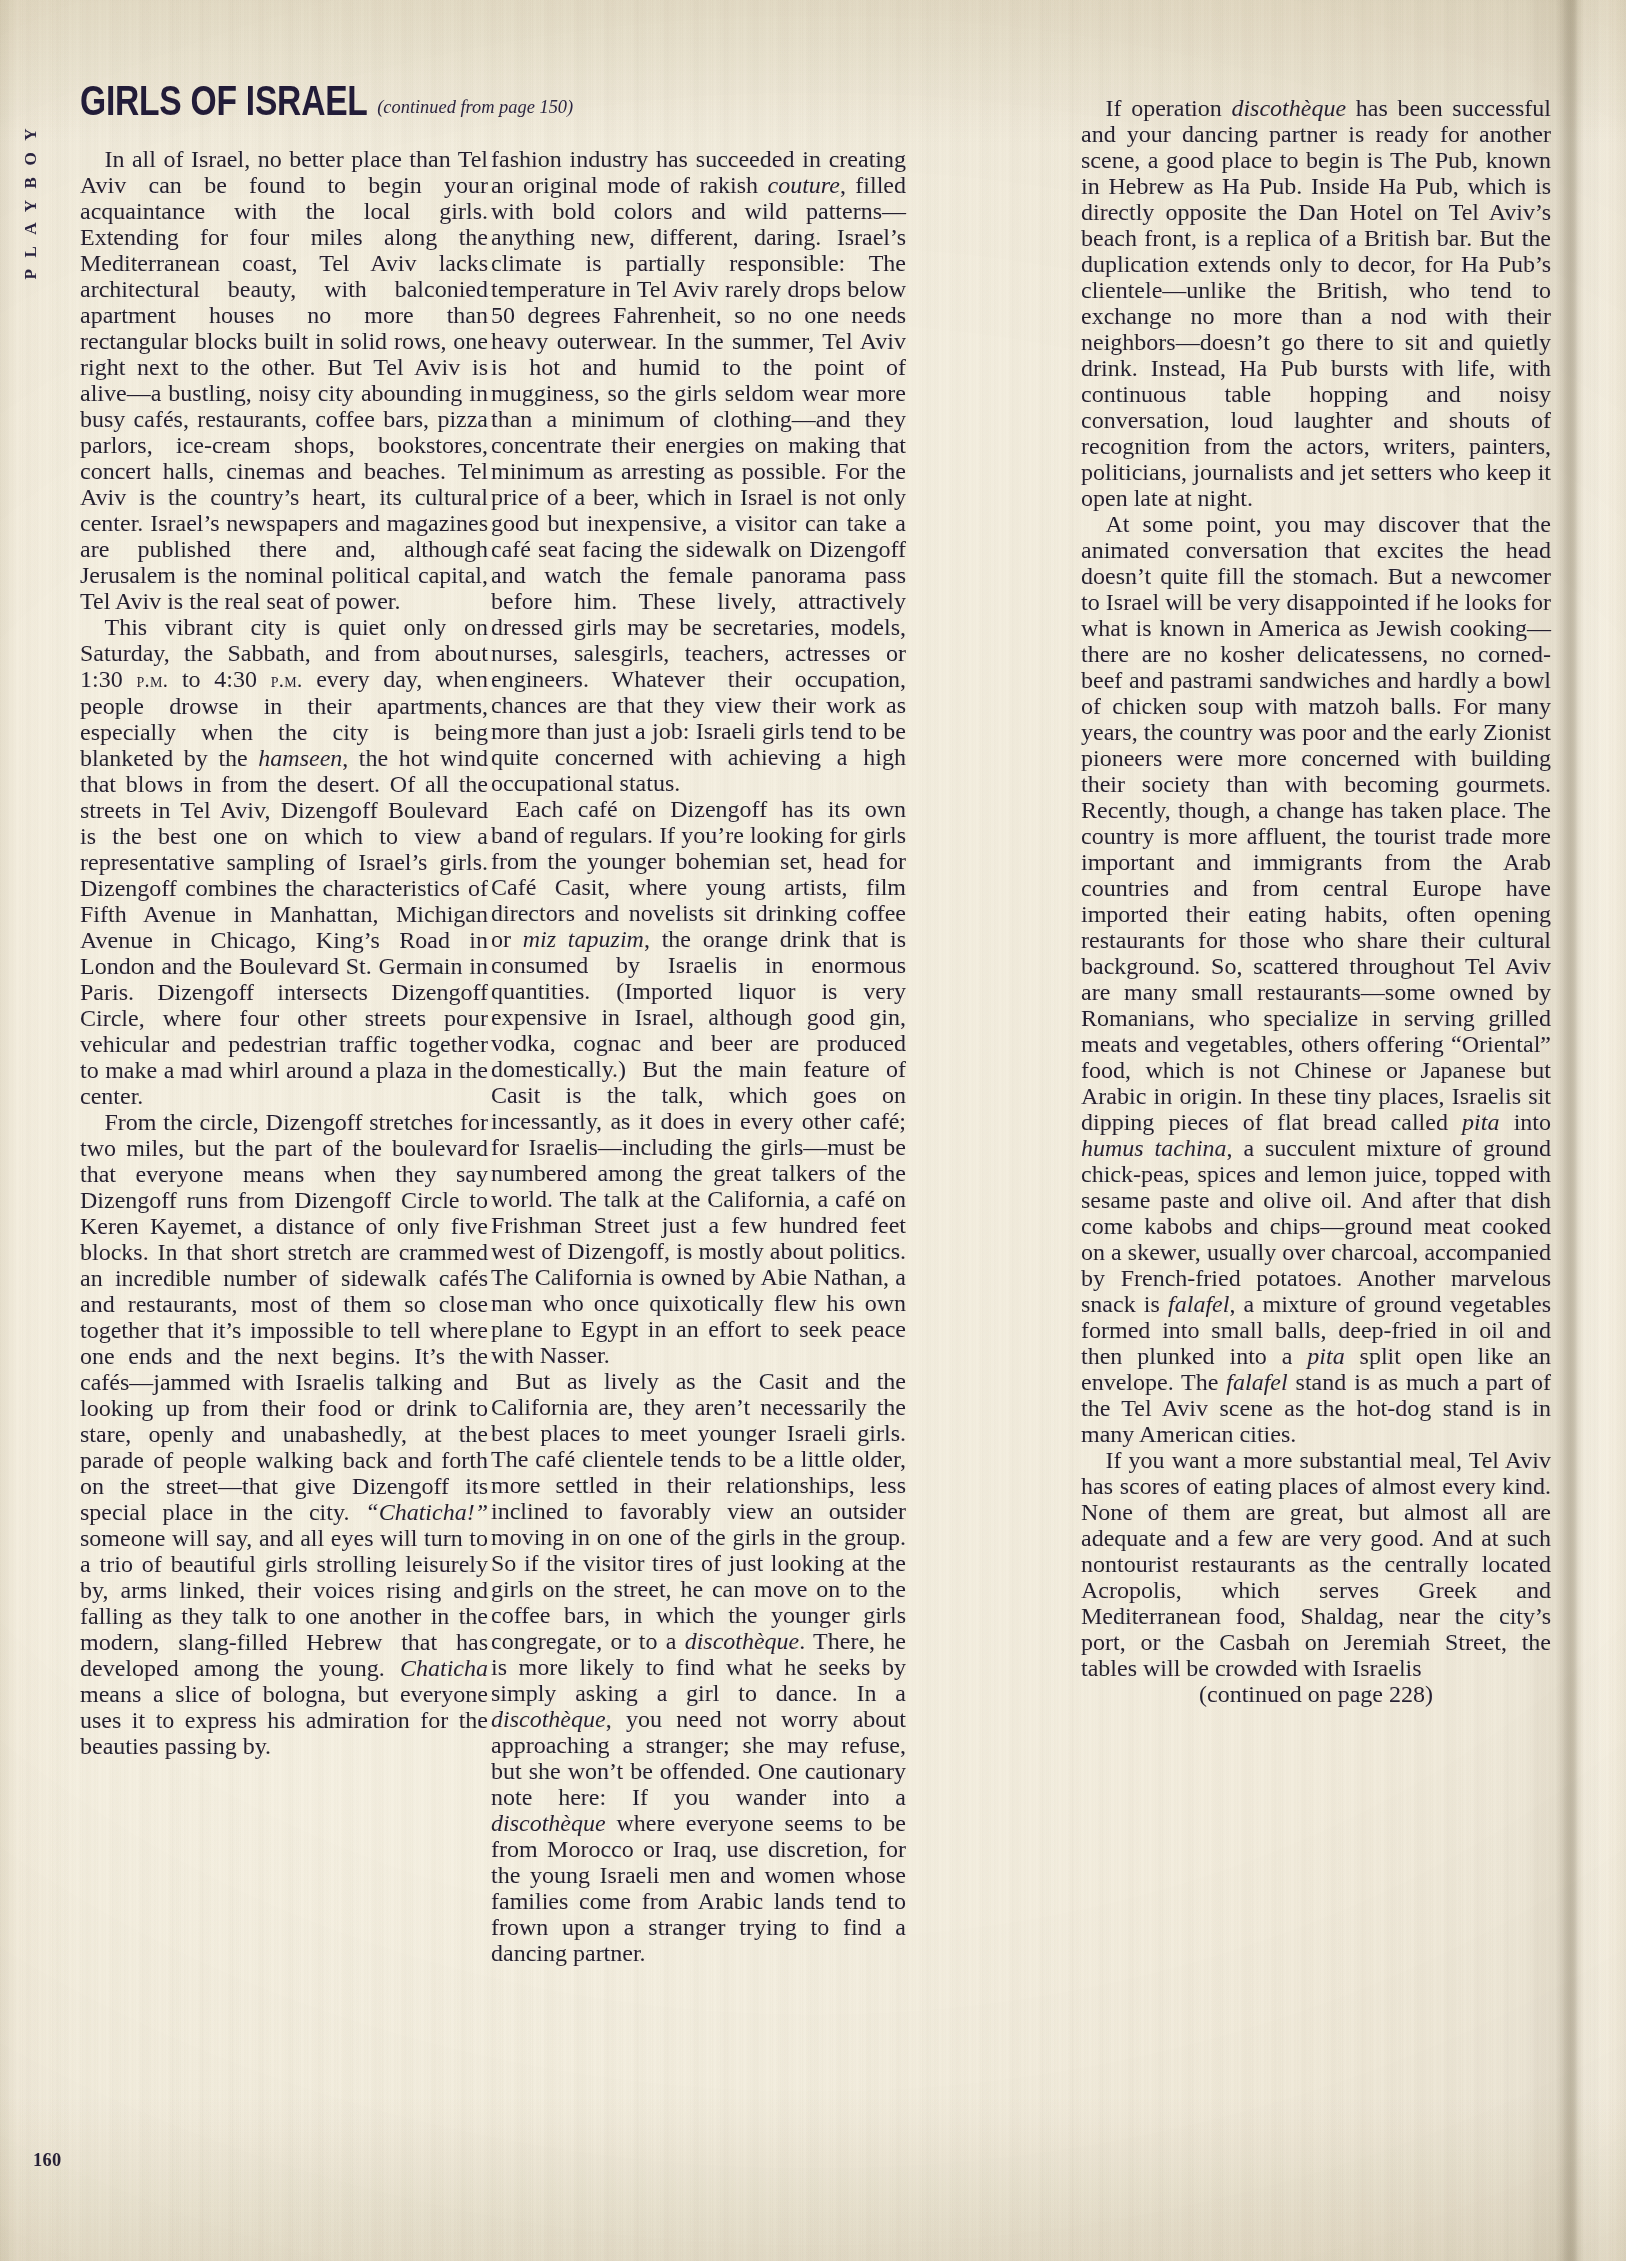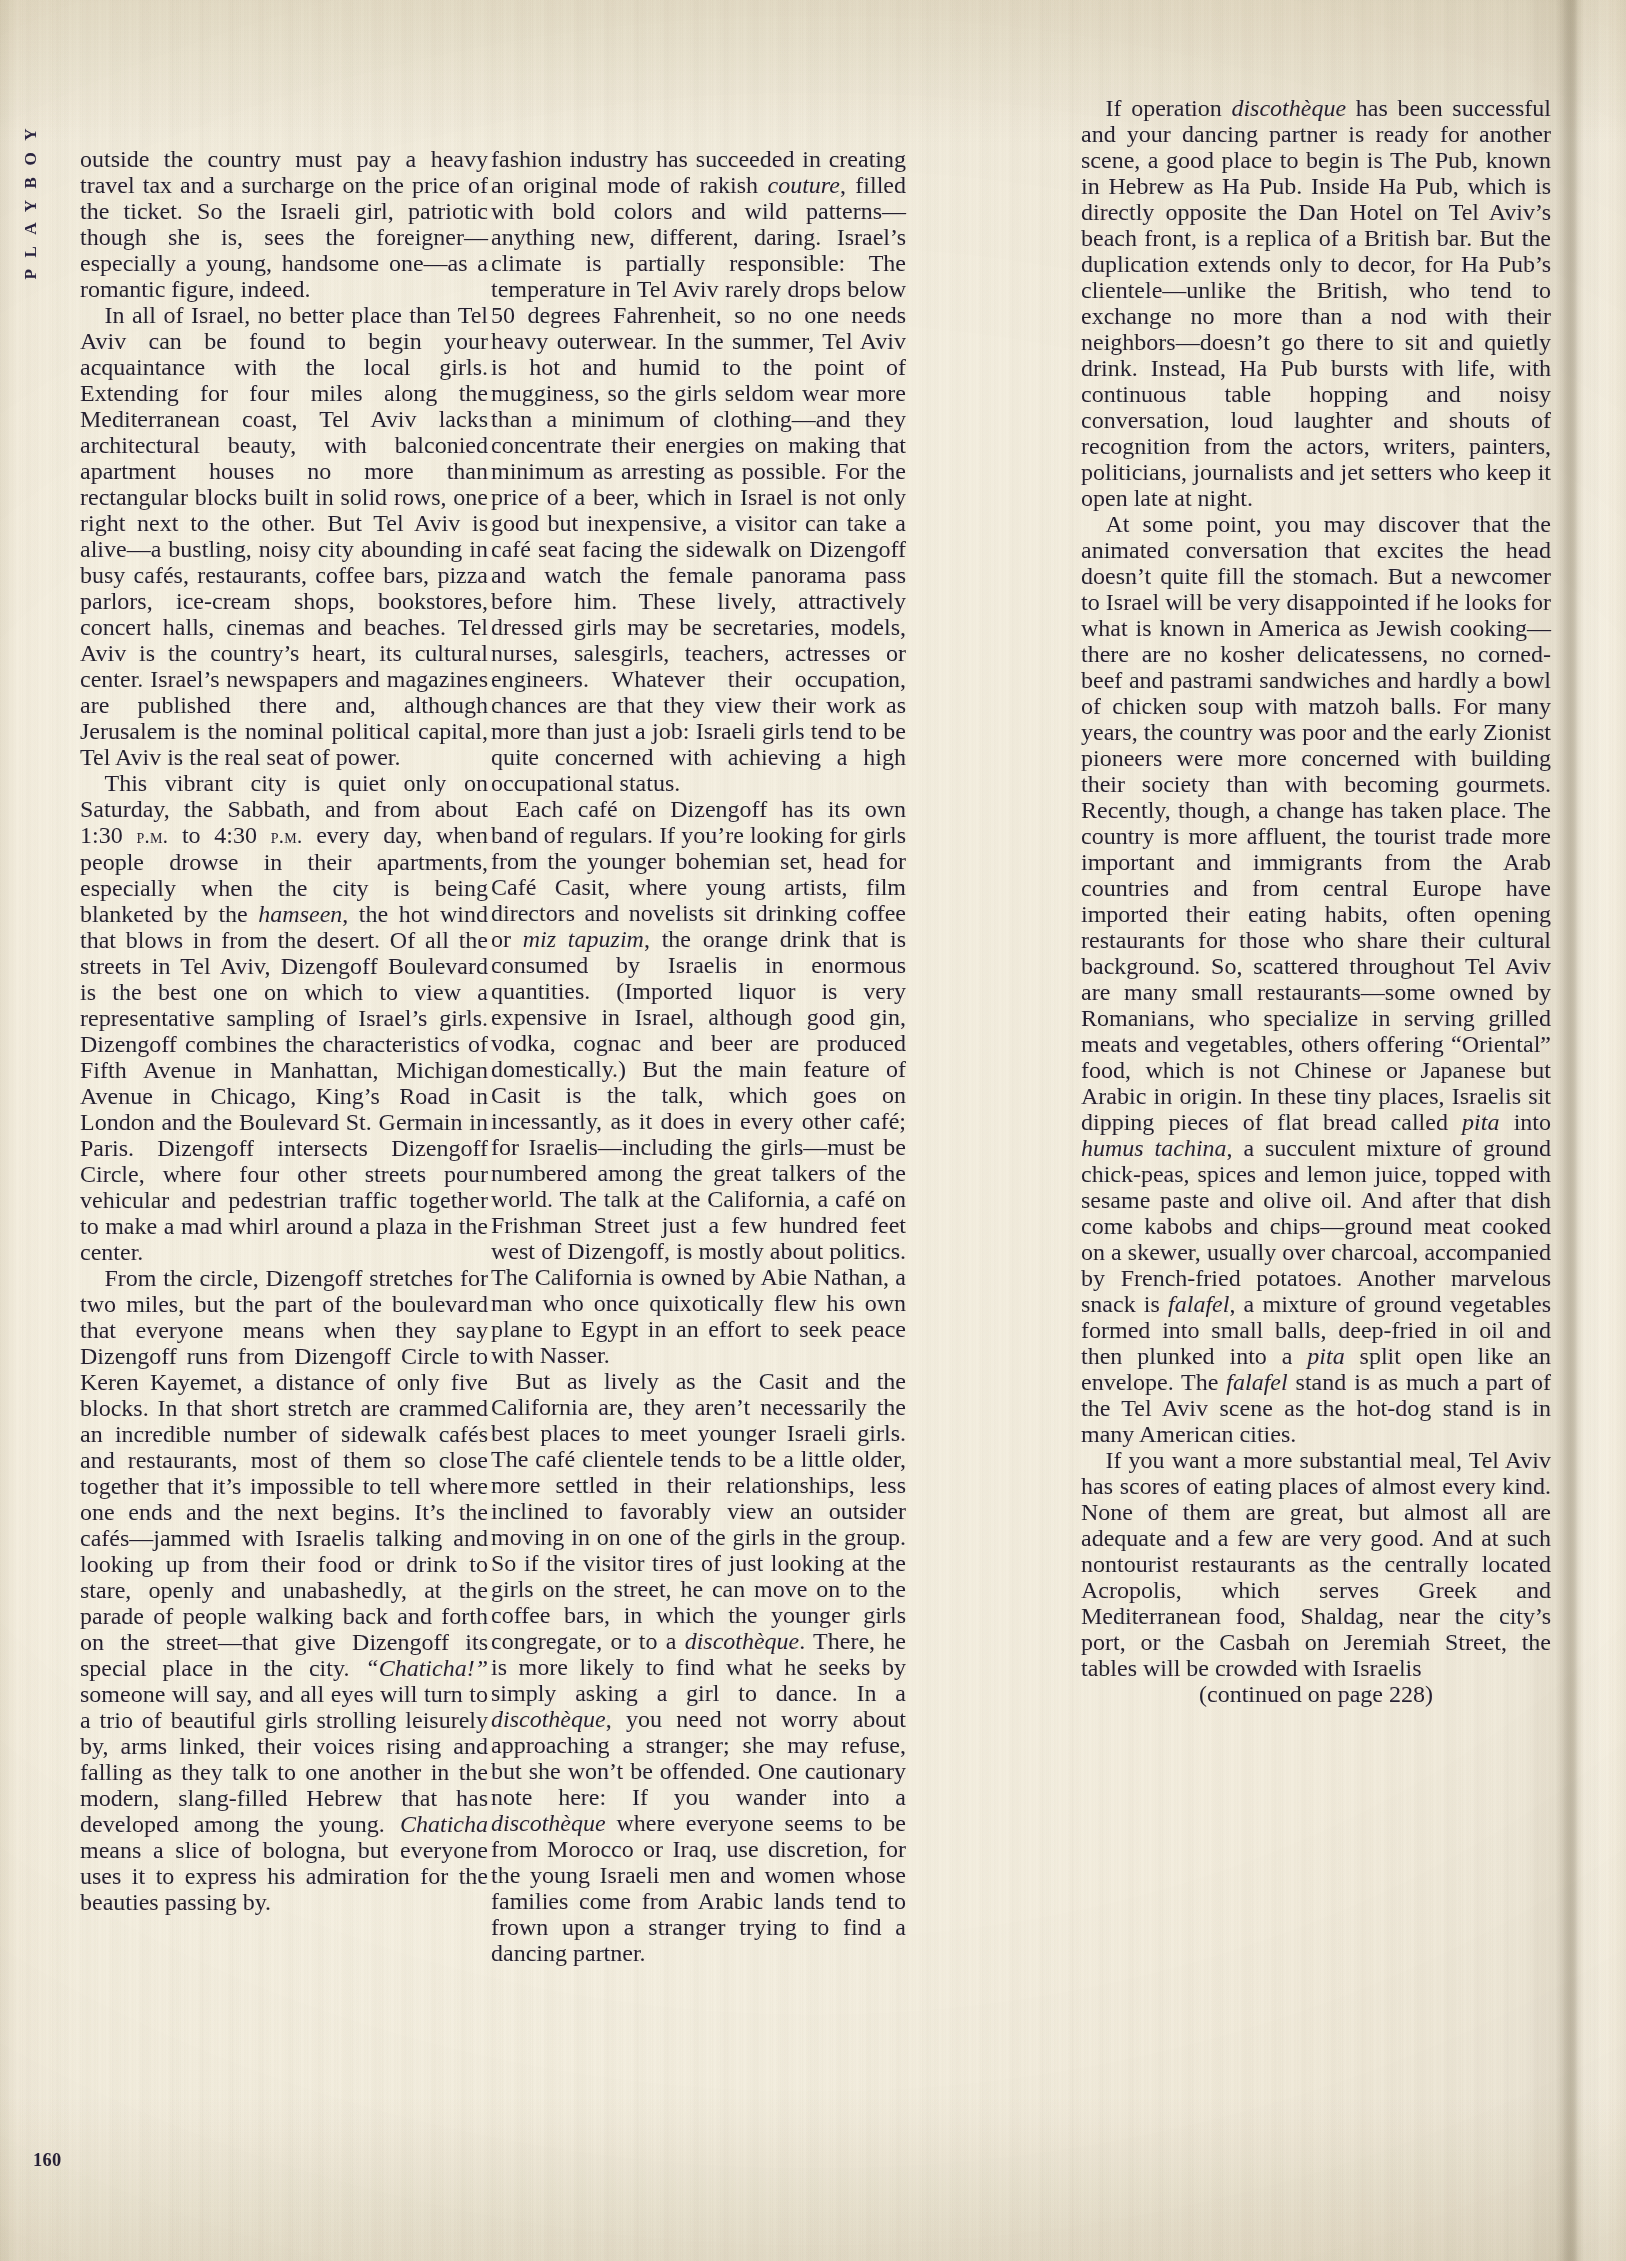--- a/index.html
+++ b/index.html
@@ -190,23 +190,26 @@
 <body>
 
 <div class="page">
 
   <div class="edge-shadow"></div>
 
   <div class="spine">
     <span class="spine-text">PLAYBOY</span>
   </div>
 
+  <div class="masthead">
+    <span class="headline">GIRLS OF ISRAEL</span>
+    <span class="contfrom">(continued from page 150)</span>
+  </div>
 
   <div class="col" id="col1">
-    <p class="noindent">outside the country must pay a heavy travel tax and a surcharge on the price of the ticket. So the Israeli girl, patriotic though she is, sees the foreigner—especially a young, handsome one—as a romantic figure, indeed.</p>
     <p>In all of Israel, no better place than Tel Aviv can be found to begin your acquaintance with the local girls. Extending for four miles along the Mediterranean coast, Tel Aviv lacks architectural beauty, with balconied apartment houses no more than rectangular blocks built in solid rows, one right next to the other. But Tel Aviv is alive—a bustling, noisy city abounding in busy cafés, restaurants, coffee bars, pizza parlors, ice-cream shops, bookstores, concert halls, cinemas and beaches. Tel Aviv is the country’s heart, its cultural center. Israel’s newspapers and magazines are published there and, although Jerusalem is the nominal political capital, Tel Aviv is the real seat of power.</p>
     <p>This vibrant city is quiet only on Saturday, the Sabbath, and from about 1:30 <span class="smallcaps">p.m.</span> to 4:30 <span class="smallcaps">p.m.</span> every day, when people drowse in their apartments, especially when the city is being blanketed by the <em>hamseen</em>, the hot wind that blows in from the desert. Of all the streets in Tel Aviv, Dizengoff Boulevard is the best one on which to view a representative sampling of Israel’s girls. Dizengoff combines the characteristics of Fifth Avenue in Manhattan, Michigan Avenue in Chicago, King’s Road in London and the Boulevard St. Germain in Paris. Dizengoff intersects Dizengoff Circle, where four other streets pour vehicular and pedestrian traffic together to make a mad whirl around a plaza in the center.</p>
     <p>From the circle, Dizengoff stretches for two miles, but the part of the boulevard that everyone means when they say Dizengoff runs from Dizengoff Circle to Keren Kayemet, a distance of only five blocks. In that short stretch are crammed an incredible number of sidewalk cafés and restaurants, most of them so close together that it’s impossible to tell where one ends and the next begins. It’s the cafés—jammed with Israelis talking and looking up from their food or drink to stare, openly and unabashedly, at the parade of people walking back and forth on the street—that give Dizengoff its special place in the city. <em>“Chaticha!”</em> someone will say, and all eyes will turn to a trio of beautiful girls strolling leisurely by, arms linked, their voices rising and falling as they talk to one another in the modern, slang-filled Hebrew that has developed among the young. <em>Chaticha</em> means a slice of bologna, but everyone uses it to express his admiration for the beauties passing by.</p>
   </div>
 
   <div class="col" id="col2">
     <p class="noindent">fashion industry has succeeded in creating an original mode of rakish <em>couture</em>, filled with bold colors and wild patterns—anything new, different, daring. Israel’s climate is partially responsible: The temperature in Tel Aviv rarely drops below 50 degrees Fahrenheit, so no one needs heavy outerwear. In the summer, Tel Aviv is hot and humid to the point of mugginess, so the girls seldom wear more than a minimum of clothing—and they concentrate their energies on making that minimum as arresting as possible. For the price of a beer, which in Israel is not only good but inexpensive, a visitor can take a café seat facing the sidewalk on Dizengoff and watch the female panorama pass before him. These lively, attractively dressed girls may be secretaries, models, nurses, salesgirls, teachers, actresses or engineers. Whatever their occupation, chances are that they view their work as more than just a job: Israeli girls tend to be quite concerned with achieving a high occupational status.</p>
     <p>Each café on Dizengoff has its own band of regulars. If you’re looking for girls from the younger bohemian set, head for Café Casit, where young artists, film directors and novelists sit drinking coffee or <em>miz tapuzim</em>, the orange drink that is consumed by Israelis in enormous quantities. (Imported liquor is very expensive in Israel, although good gin, vodka, cognac and beer are produced domestically.) But the main feature of Casit is the talk, which goes on incessantly, as it does in every other café; for Israelis—including the girls—must be numbered among the great talkers of the world. The talk at the California, a café on Frishman Street just a few hundred feet west of Dizengoff, is mostly about politics. The California is owned by Abie Nathan, a man who once quixotically flew his own plane to Egypt in an effort to seek peace with Nasser.</p>
     <p>But as lively as the Casit and the California are, they aren’t necessarily the best places to meet younger Israeli girls. The café clientele tends to be a little older, more settled in their relationships, less inclined to favorably view an outsider moving in on one of the girls in the group. So if the visitor tires of just looking at the girls on the street, he can move on to the coffee bars, in which the younger girls congregate, or to a <em>discothèque</em>. There, he is more likely to find what he seeks by simply asking a girl to dance. In a <em>discothèque</em>, you need not worry about approaching a stranger; she may refuse, but she won’t be offended. One cautionary note here: If you wander into a <em>discothèque</em> where everyone seems to be from Morocco or Iraq, use discretion, for the young Israeli men and women whose families come from Arabic lands tend to frown upon a stranger trying to find a dancing partner.</p>
   </div>

